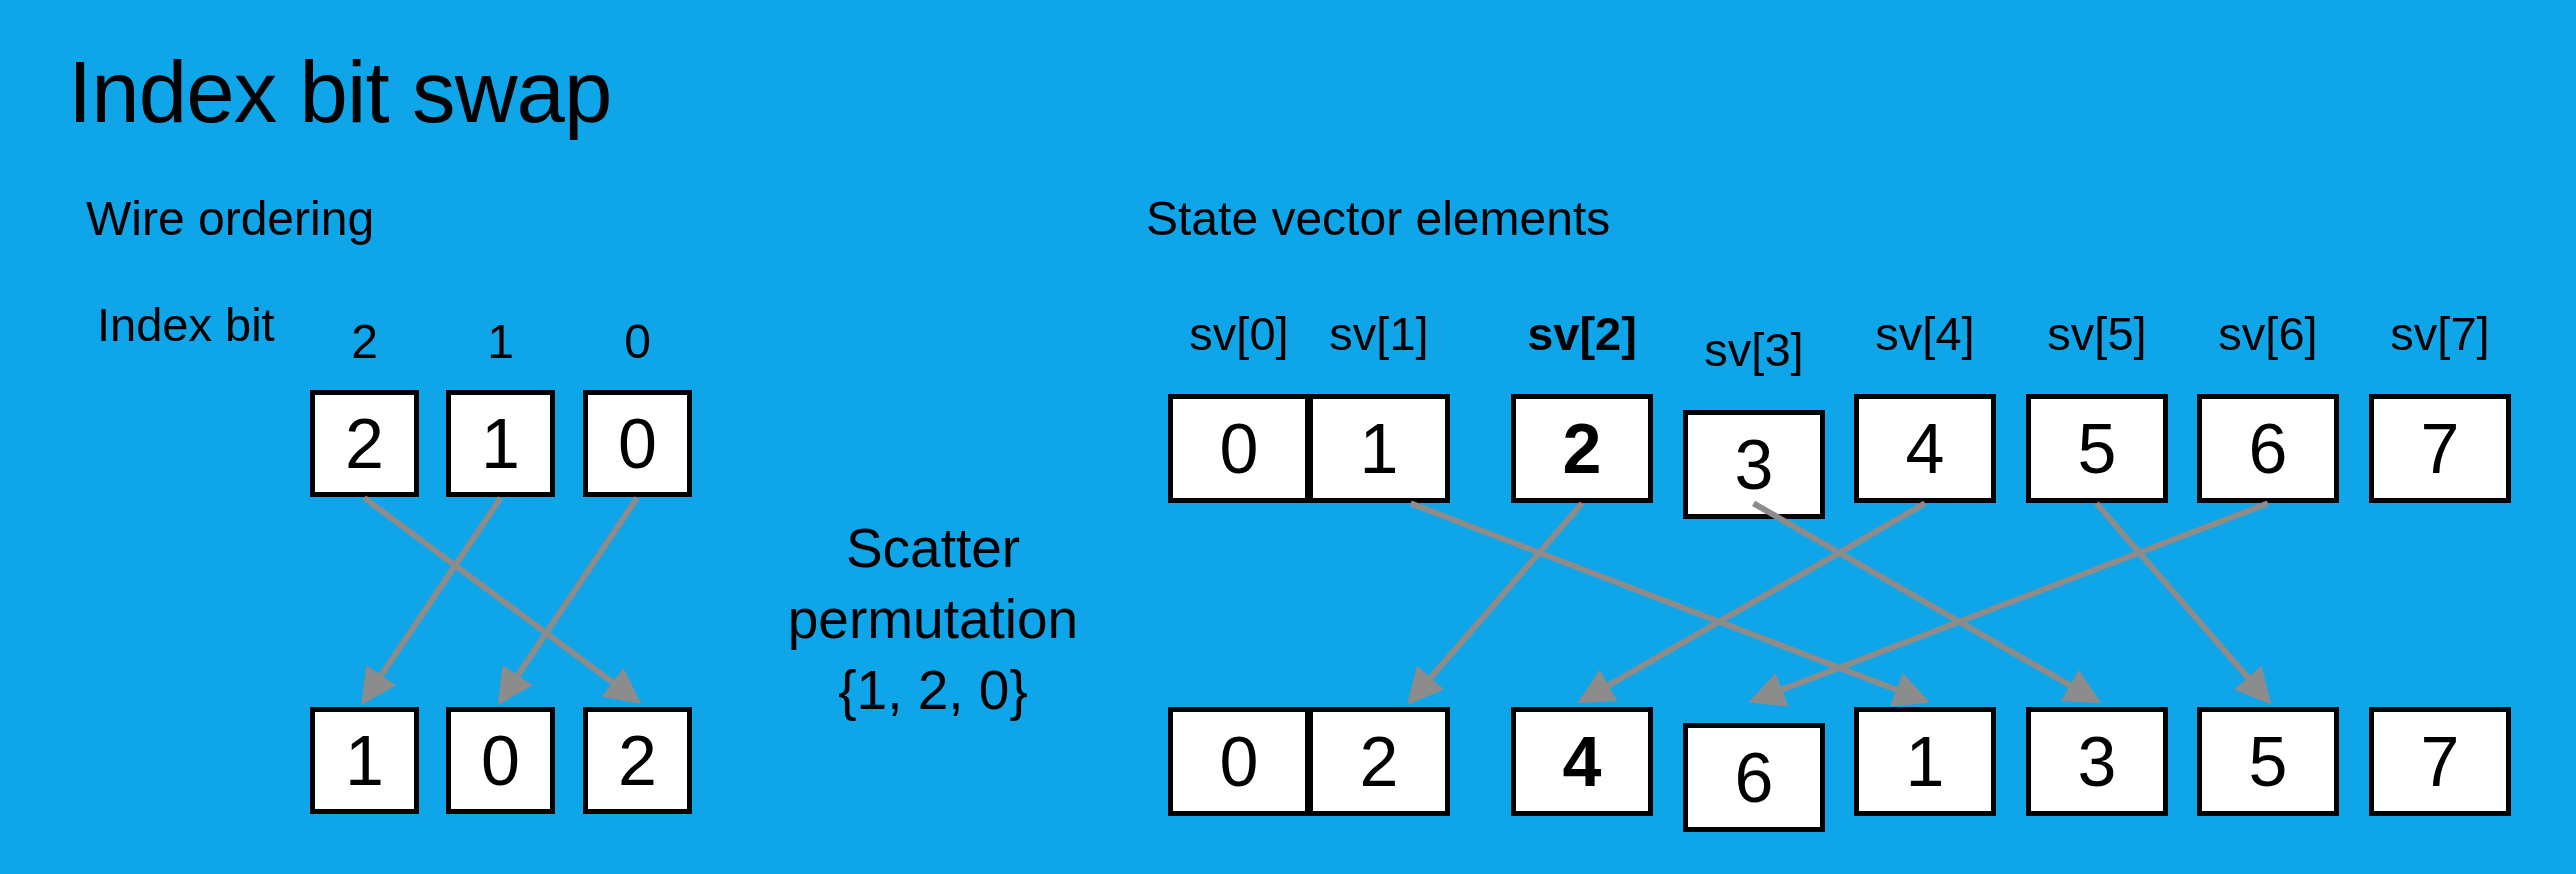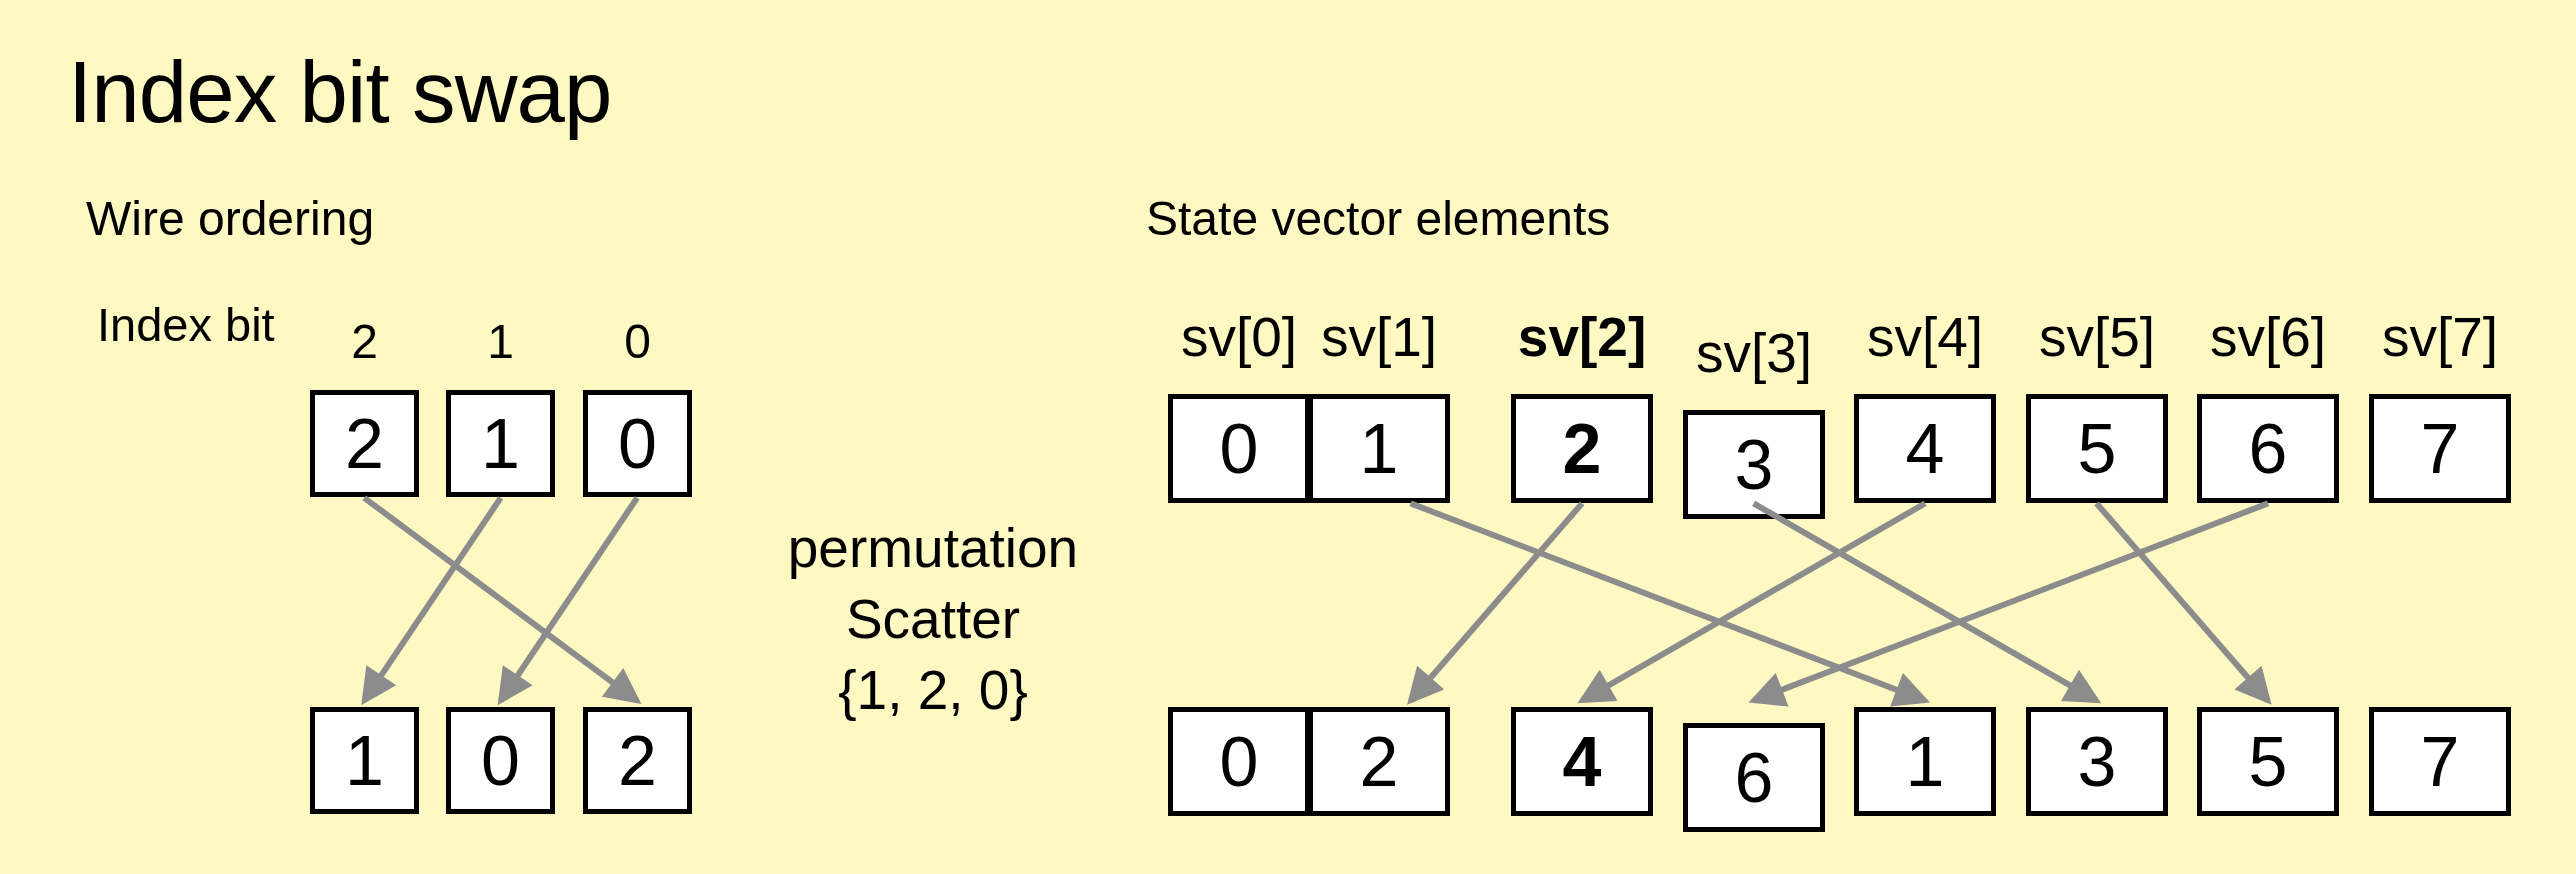--- a/index.html
+++ b/index.html
@@ -1,20 +1,20 @@
 <!DOCTYPE html>
 <html style="font-size:14.8px"><head>
 <meta charset="utf-8">
 <style>
   html, body { margin: 0; padding: 0; background: #ffffff; }
   .canvas {
     position: relative;
     width: 2576px;
     height: 874px;
-    background: #fef9c3;
+    background: #0ea5e9;
     font-family: "Liberation Sans", sans-serif;
     color: #000000;
     overflow: hidden;
   }
   .page-title {
     position: absolute;
     left: 68px;
     top: 48px;
     font-size: 87px;
     line-height: 1;
@@ -38,21 +38,21 @@
     line-height: 1;
     white-space: nowrap;
   }
   .lbl {
     position: absolute;
     text-align: center;
     line-height: 1;
     white-space: nowrap;
   }
   .wire-bit-lbl { top: 318px; font-size: 48px; width: 109px; }
-  .sv-lbl       { top: 310px; font-size: 55px; width: 142px; }
+  .sv-lbl       { top: 310px; font-size: 47px; width: 142px; }
   .box {
     position: absolute;
     background: #ffffff;
     border: 5.5px solid #000000;
     box-sizing: border-box;
     display: flex;
     align-items: center;
     justify-content: center;
   }
   .wire-box { width: 109px; height: 107px; }
@@ -113,22 +113,22 @@
       <span class="digit">1</span>
     </div>
   <div class="box wire-box wb w1">
       <span class="digit">0</span>
     </div>
   <div class="box wire-box wb w2">
       <span class="digit">2</span>
     </div>
 
   <div class="scatter-block">
+    <div>Scatter</div>
     <div>permutation</div>
-    <div>Scatter</div>
     <div>{1, 2, 0}</div>
   </div>
 
   <div class="sec-title sv-sec-title">State vector elements</div>
 
   <div class="lbl sv-lbl s0">sv[0]</div>
   <div class="lbl sv-lbl s1">sv[1]</div>
   <div class="lbl sv-lbl s2">sv[2]</div>
   <div class="lbl sv-lbl s3">sv[3]</div>
   <div class="lbl sv-lbl s4">sv[4]</div>

